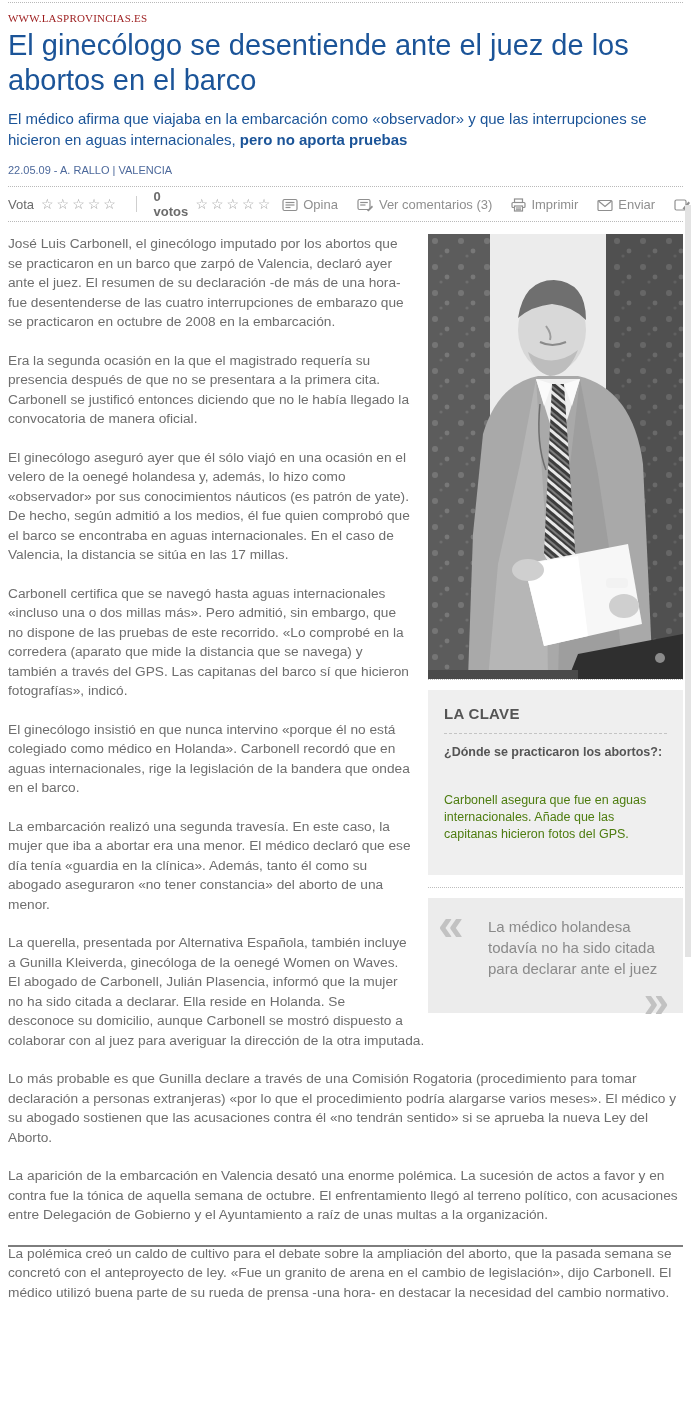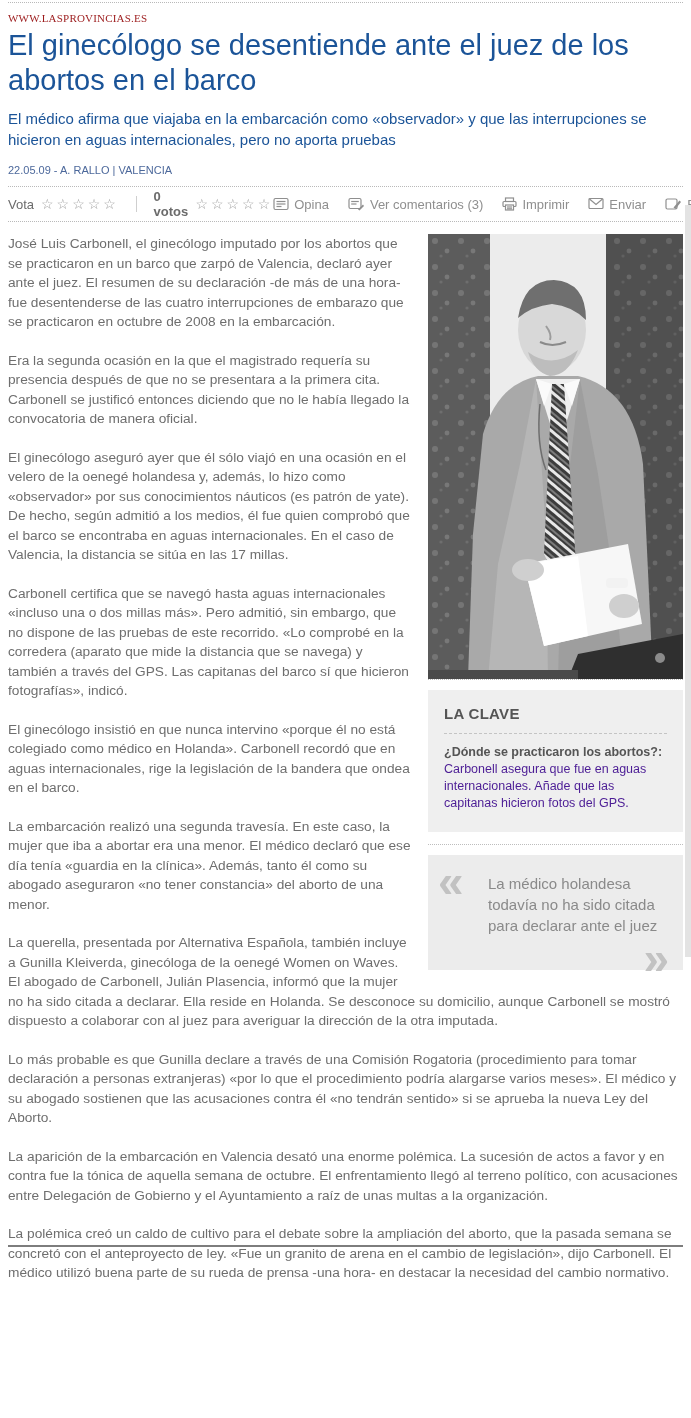--- a/index.html
+++ b/index.html
@@ -6,47 +6,47 @@
   .page{position:relative;width:691px;height:1418px;background:#fff;overflow:hidden;
         font-family:"Liberation Sans","DejaVu Sans",sans-serif;}
   .inner{padding:0 8px;}
   .dotted{border:0;border-top:1px dotted #b9b9b9;margin:0;}
   .top-dotted{margin-top:2px;}
 
   .source{display:inline-block;margin:9px 0 2px;font-size:11px;letter-spacing:.2px;
           color:#9c1b1c;text-decoration:none;font-weight:400;font-family:Liberation Serif, serif;}
   h1.headline{margin:2px 0 10px;font-size:29px;line-height:35px;font-weight:400;color:#1b5498;}
   .subhead{margin:0 0 14px;font-size:15px;line-height:21px;color:#1b5498;font-weight:400;}
-  .subhead b{font-weight:400;}
+  .subhead b{font-weight:700;}
   .dateline{margin:0 0 10px;font-size:11px;color:#4c689b;}
 
-  .toolbar{display:flex;align-items:center;height:34px;font-size:13px;color:#8f8f8f;}
+  .toolbar{display:flex;align-items:center;height:34px;font-size:13px;color:#8f8f8f;gap:9px;}
   .vote-group{display:flex;align-items:center;gap:7px;}
   .vote-label{color:#6b6b6b;}
   .votes-count{color:#6b6b6b;font-weight:700;}
   .stars{color:#a0a0a0;font-size:14px;letter-spacing:3px;cursor:pointer;}
   .stars.readonly{cursor:default;}
   .vsep{width:1px;height:16px;background:#cfcfcf;margin:0 10px;}
   .actions{margin-left:auto;display:flex;align-items:center;gap:19px;}
-  .action{display:flex;align-items:flex-start;gap:5px;color:#8f8f8f;cursor:pointer;white-space:nowrap;}
+  .action{display:flex;align-items:flex-end;gap:5px;color:#8f8f8f;cursor:pointer;white-space:nowrap;}
   .action svg{display:block;}
 
   .content{position:relative;padding-top:12px;font-size:13.7px;line-height:19.5px;color:#6e6e6e;}
   .content p{margin:0 0 19px;}
   .rightcol{float:right;width:255px;margin:0 0 6px 14px;}
   .photo{display:block;width:255px;height:445px;background:#cfcfcf;}
   .caption{margin:5px 0 10px;font-size:12px;line-height:16px;color:#9a9a9a;}
   .caption b{color:#555;}
   .rsep{border:0;border-top:1px dotted #bdbdbd;margin:0 0 10px;}
 
-  .clave{background:#efefef;padding:14px 16px 20px;margin-bottom:12px;}
+  .clave{background:#efefef;padding:14px 16px 32px;margin-bottom:12px;}
   .clave-title{font-size:15px;font-weight:700;color:#555;letter-spacing:.3px;
                border-bottom:1px dashed #c4c4c4;padding-bottom:9px;margin-bottom:10px;}
   .clave-q{font-size:12.5px;line-height:17px;font-weight:700;color:#555;}
-  .clave-a{font-size:12.5px;line-height:17px;color:#4c1d95;}
+  .clave-a{font-size:12.5px;line-height:17px;color:#4d7c0f;margin-top:31px;}
 
   .quote{position:relative;background:#ececec;padding:18px 24px 34px 60px;min-height:60px;}
   .quote-text{font-size:15px;line-height:21px;color:#8a8a8a;}
   .qmark{position:absolute;font-size:46px;line-height:20px;color:#c2c2c2;font-weight:700;}
   .qopen{left:10px;top:16px;}
   .qclose{right:14px;bottom:2px;}
 
   .video-line b{color:#5a5a5a;}
 
   .edge-strip{position:absolute;right:0;top:205px;width:6px;height:752px;background:#e3e3e3;}

